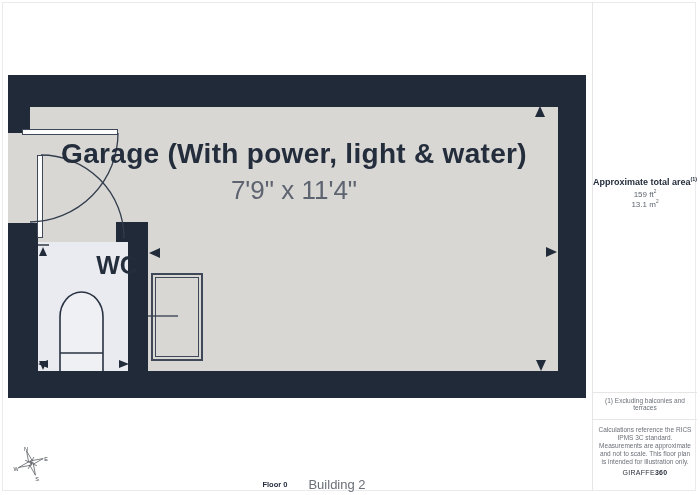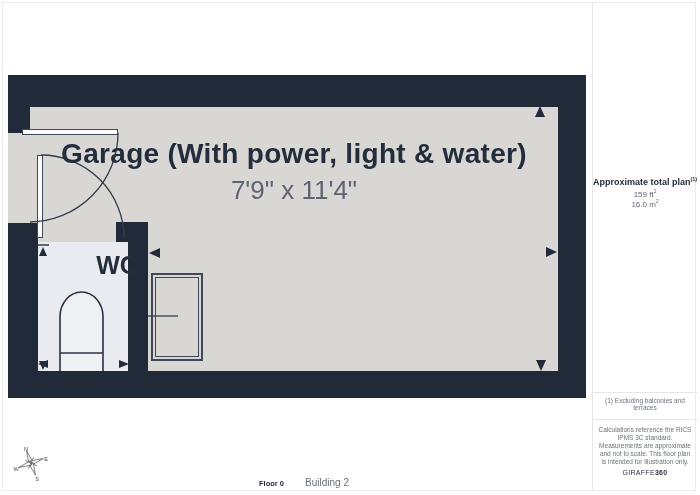--- a/index.html
+++ b/index.html
@@ -20,23 +20,23 @@
   .room-dim{left:30px;width:528px;text-align:center;font-size:26px;color:#5d6470;white-space:nowrap;}
   .wc-label{left:38px;top:251px;width:90px;text-align:center;font-size:25px;font-weight:700;color:#242d3c;padding-left:34px;}
   .area-title{left:592px;top:176px;width:106px;text-align:center;font-size:9px;font-weight:700;color:#242d3c;}
   .area-val{left:592px;width:106px;text-align:center;font-size:8px;color:#5f6670;}
   .hline{height:1px;background:#e6e6e6;}
   .vline{width:1px;background:#e6e6e6;}
   .footnote{left:596px;top:397px;width:98px;text-align:center;font-size:6.5px;color:#6a7078;}
   .disclaimer{left:598px;top:426px;width:94px;text-align:center;font-size:6.5px;line-height:8px;color:#6a7078;}
   .brand{left:592px;top:469px;width:106px;text-align:center;font-size:7px;color:#2b323c;letter-spacing:.3px;}
   .brand b{font-weight:700;}
-  .footer{left:231px;top:477px;width:146px;display:flex;justify-content:center;gap:21px;align-items:flex-end;}
+  .footer{left:241px;top:477px;width:146px;display:flex;justify-content:center;gap:21px;align-items:center;}
   .footer .floor{font-size:7.5px;font-weight:700;color:#242d3c;}
-  .footer .building{font-size:10px;color:#6a7078;}
+  .footer .building{font-size:13px;color:#6a7078;}
   sup{font-size:60%;}
   svg{display:block;}
 </style>
 </head>
 <body>
 
 <div id="stage">
 
   <div class="abs frame"></div>
   <div class="abs vline" style="left:592px;top:2px;height:489px;"></div>
@@ -105,27 +105,27 @@
         <text x="16" y="471">W</text>
       </g>
     </g>
   </svg>
 
   <div class="abs room-title">Garage (With power, light &amp; water)</div>
   <div class="abs room-dim" style="top:175px;">7'9" x 11'4"</div>
   <div class="abs wc-label">WC</div>
 
   <div class="abs area-title">
-    <span>Approximate total plan</span><sup>(1)</sup>
+    <span>Approximate total area</span><sup>(1)</sup>
   </div>
   <div class="abs area-val" style="top:189px;">
     <span>159 ft</span><sup>2</sup>
   </div>
   <div class="abs area-val" style="top:199px;">
-    <span>16.0 m</span><sup>2</sup>
+    <span>13.1 m</span><sup>2</sup>
   </div>
 
   <div class="abs hline" style="left:593px;top:392px;width:104px;"></div>
   <div class="abs footnote">(1) Excluding balconies and terraces</div>
   <div class="abs hline" style="left:593px;top:419px;width:104px;"></div>
 
   <div class="abs disclaimer">Calculations reference the RICS IPMS 3C standard. Measurements are approximate and not to scale. This floor plan is intended for illustration only.</div>
   <div class="abs brand">
     <span>GIRAFFE</span><b>360</b>
   </div>

